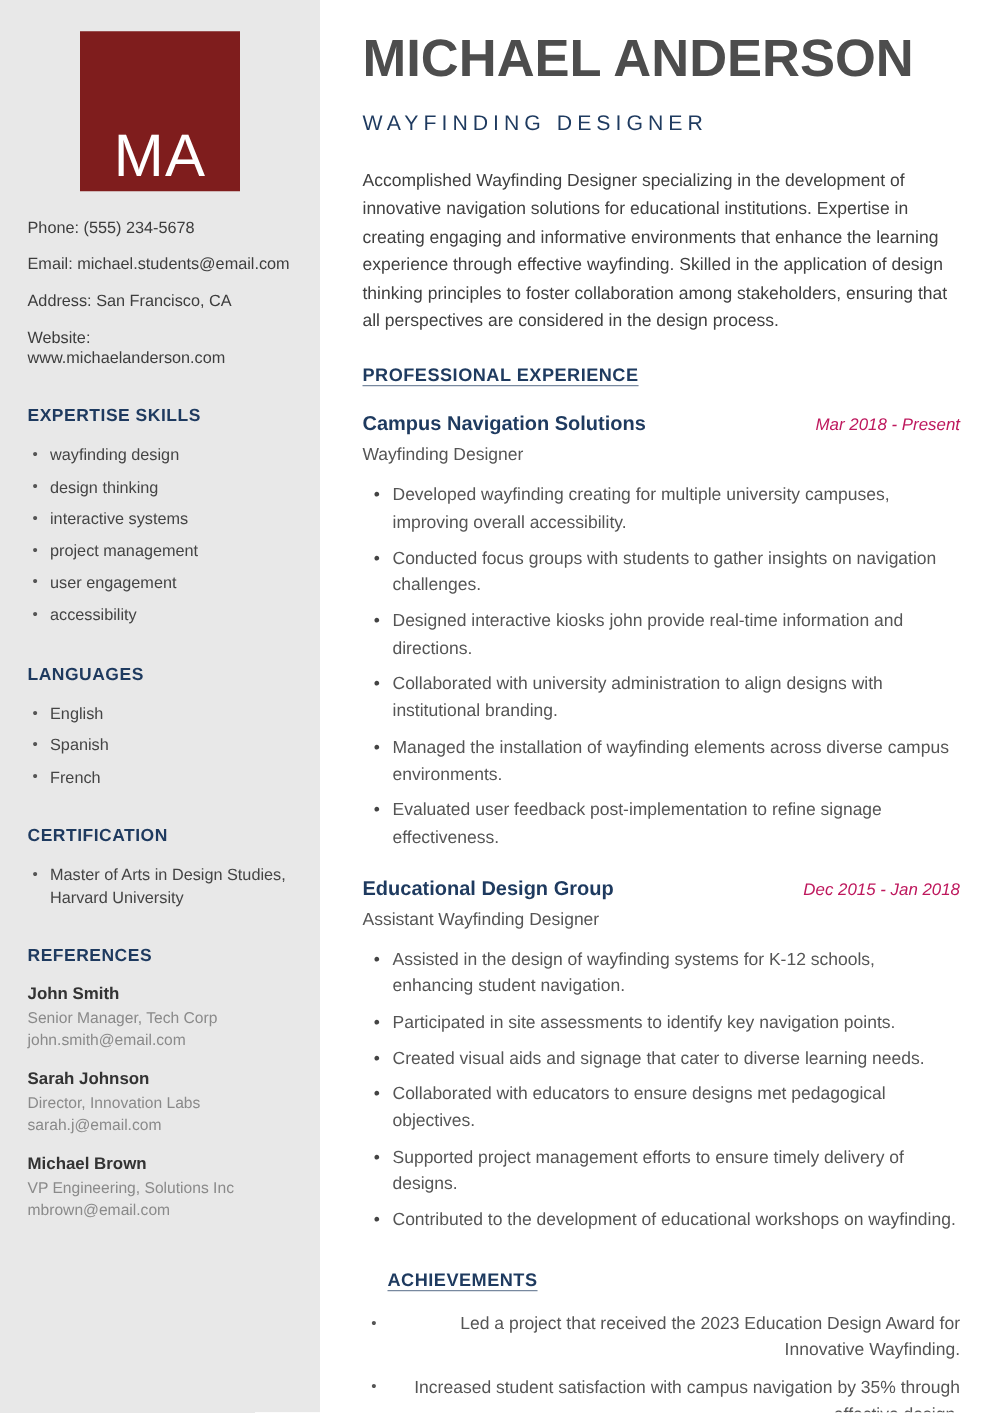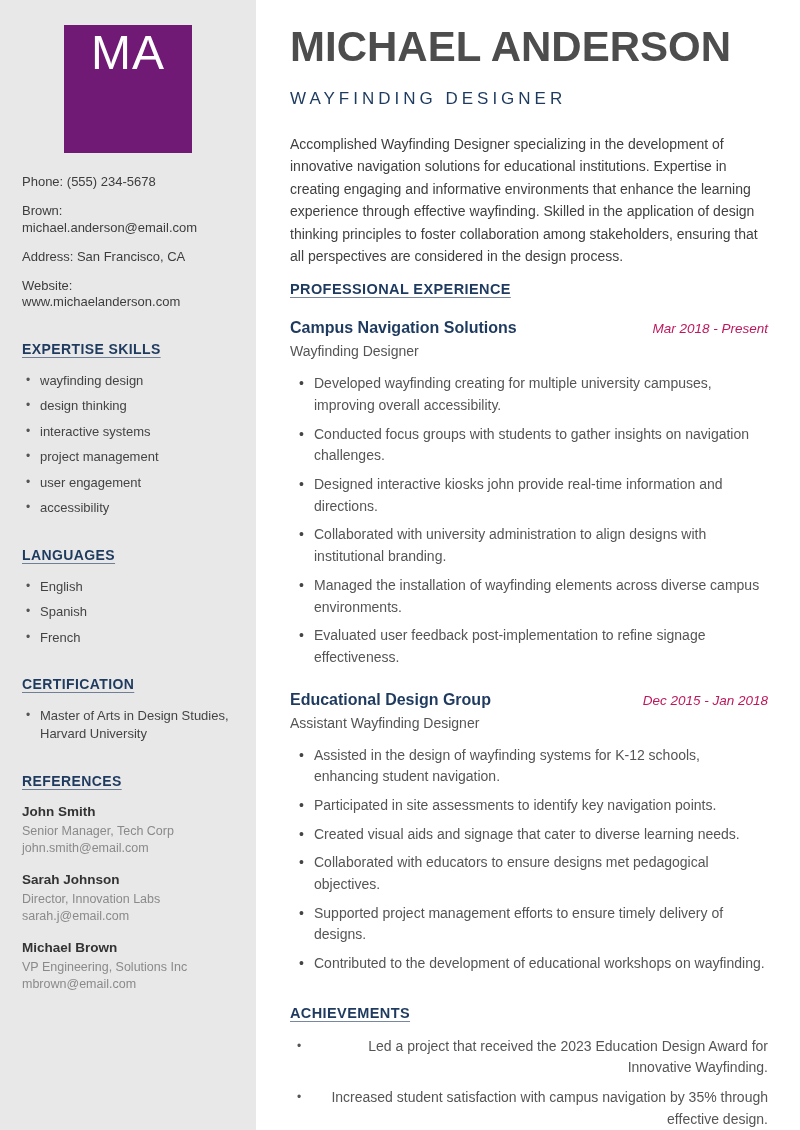--- a/index.html
+++ b/index.html
@@ -21,43 +21,42 @@
     width: 256px;
     min-width: 256px;
     height: 100%;
     background: #e8e8e8;
     padding: 25px 22px 20px 22px;
   }
   .avatar {
     width: 128px;
     height: 128px;
     margin: 0 auto;
-    background: #701a75;
+    background: #7f1d1d;
     color: #ffffff;
     display: flex;
-    align-items: flex-start;
+    align-items: flex-end;
     justify-content: center;
     font-size: 48px;
     font-weight: 400;
     letter-spacing: 1px;
   }
   .contact { margin-top: 21px; }
   .contact-line {
     font-size: 13px;
     color: #3d3d3d;
     margin-bottom: 13px;
     line-height: 1.25;
   }
   .side-section { margin-top: 30px; }
   .side-heading {
     font-size: 14px;
     font-weight: bold;
     color: #1e3a5f;
     letter-spacing: 0.4px;
-    text-decoration: underline;
     text-decoration-color: rgba(30,58,95,0.6);
     text-underline-offset: 3px;
     margin-bottom: 15px;
   }
   .side-list { list-style: none; }
   .side-list li {
     position: relative;
     font-size: 13px;
     color: #444444;
     padding-left: 18px;
@@ -103,21 +102,21 @@
     color: #1e3a5f;
     letter-spacing: 4px;
   }
   .summary {
     margin-top: 24px;
     font-size: 14px;
     line-height: 1.6;
     color: #404040;
   }
   .main-heading {
-    margin-top: 14px;
+    margin-top: 26px;
     font-size: 14.5px;
     font-weight: bold;
     color: #1e3a5f;
     letter-spacing: 0.4px;
     text-decoration: underline;
     text-decoration-color: rgba(30,58,95,0.6);
     text-underline-offset: 3px;
   }
   .job { margin-top: 22px; }
   .job-header {
@@ -182,21 +181,21 @@
 <div class="page">
 
   <aside class="sidebar">
 
     <div class="avatar">
       <span>MA</span>
     </div>
 
     <div class="contact">
       <div class="contact-line">Phone: (555) 234-5678</div>
-      <div class="contact-line">Brown: michael.anderson@email.com</div>
+      <div class="contact-line">Email: michael.students@email.com</div>
       <div class="contact-line">Address: San Francisco, CA</div>
       <div class="contact-line">Website: www.michaelanderson.com</div>
     </div>
 
     <section class="side-section">
       <h2 class="side-heading">EXPERTISE SKILLS</h2>
       <ul class="side-list">
         <li>wayfinding design</li>
         <li>design thinking</li>
         <li>interactive systems</li>
@@ -283,21 +282,21 @@
           <li>Participated in site assessments to identify key navigation points.</li>
           <li>Created visual aids and signage that cater to diverse learning needs.</li>
           <li>Collaborated with educators to ensure designs met pedagogical objectives.</li>
           <li>Supported project management efforts to ensure timely delivery of designs.</li>
           <li>Contributed to the development of educational workshops on wayfinding.</li>
         </ul>
       </div>
     </section>
 
     <section class="achievements">
-      <h2 class="main-heading" style="margin-top:0;">ACHIEVEMENTS</h2>
+      <h2 class="main-heading" style="margin-top:0;margin-left:20px;">ACHIEVEMENTS</h2>
       <ul class="achieve-list">
         <li>Led a project that received the 2023 Education Design Award for Innovative Wayfinding.</li>
         <li>Increased student satisfaction with campus navigation by 35% through effective design.</li>
 
       </ul>
     </section>
 
   </main>
 </div>
 

